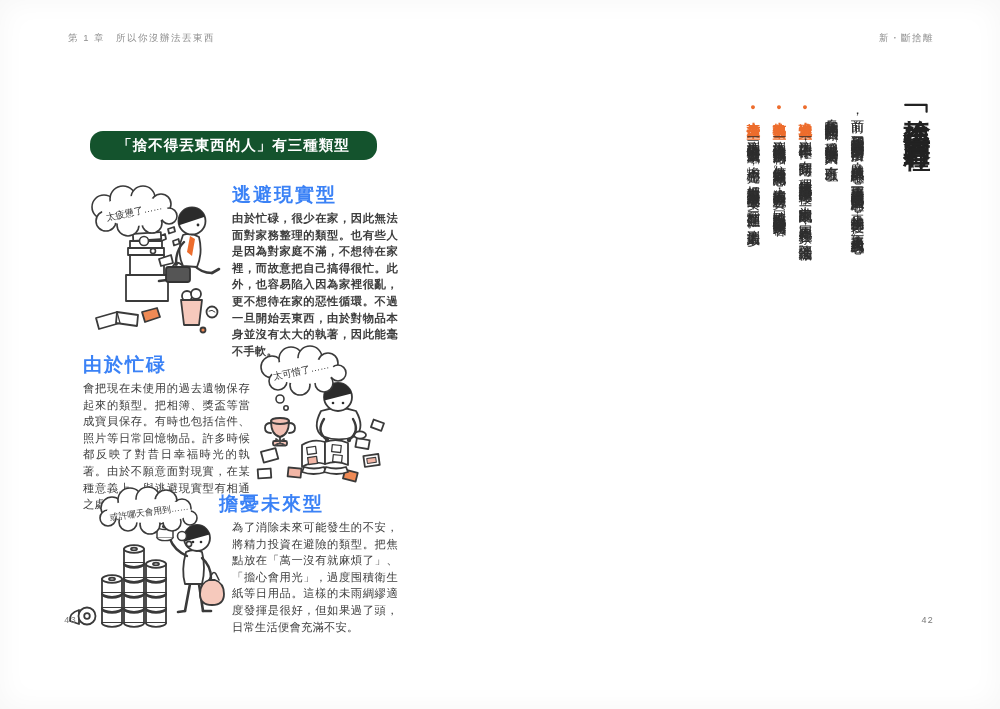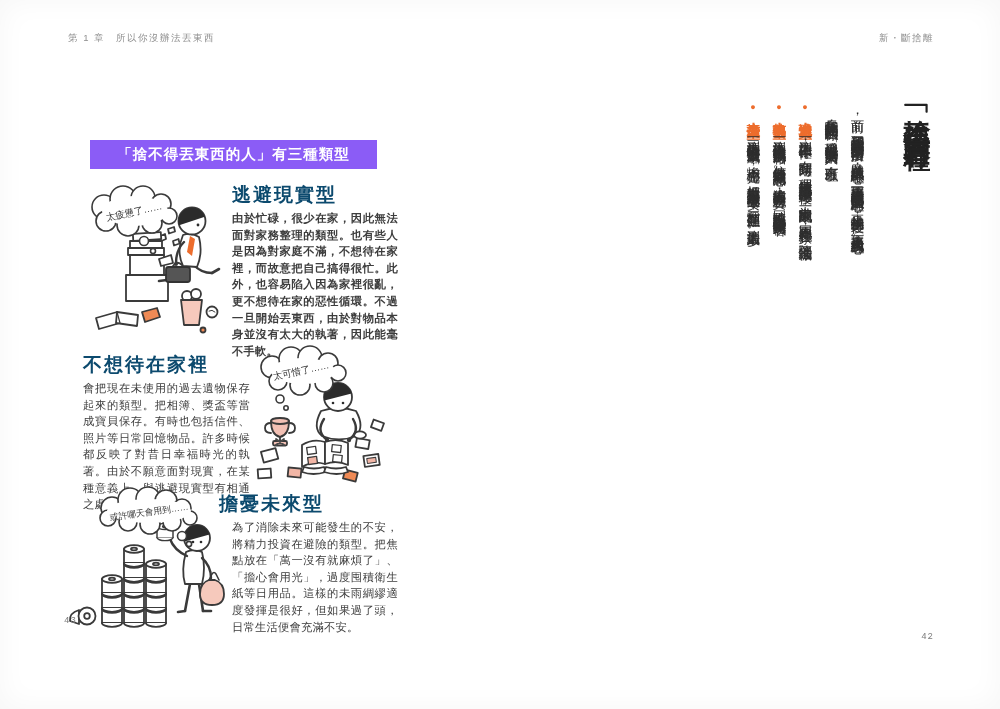--- a/index.html
+++ b/index.html
@@ -4,26 +4,26 @@
 <style>
   html,body{margin:0;padding:0;background:#fff;}
   .screen{position:relative;width:1000px;height:709px;background:#ffffff;overflow:hidden;
           font-family:"Liberation Sans",sans-serif;box-shadow:inset 0 0 30px rgba(0,0,0,0.04);}
   
   .running-head{position:absolute;top:32px;font-size:9.5px;color:#8f8f8f;letter-spacing:1.5px;}
   .rh-left{left:68px;}
   .rh-right{right:66px;}
   .page-num{position:absolute;top:616px;font-size:9px;color:#7a7a7a;letter-spacing:1px;font-family:Liberation Mono, monospace;}
   .pn-left{left:64px;}
-  .pn-right{right:66px;margin-top:16px;}
+  .pn-right{right:66px;}
   
-  .badge{position:absolute;left:90px;top:140px;width:287px;height:29px;background:#8b5cf6;
-         border-radius:0;color:#fff;font-weight:bold;font-size:14.5px;display:flex;
+  .badge{position:absolute;left:90px;top:131px;width:287px;height:29px;background:#14532d;
+         border-radius:13px;color:#fff;font-weight:bold;font-size:14.5px;display:flex;
          align-items:center;justify-content:center;letter-spacing:1px;}
-  .sec-head{position:absolute;font-size:19px;font-weight:bold;color:#0c4a6e;letter-spacing:2px;}
+  .sec-head{position:absolute;font-size:19px;font-weight:bold;color:#3b82f6;letter-spacing:2px;}
   .sec-body{position:absolute;font-size:11.3px;line-height:16.6px;color:#3d3d3d;
             text-align:justify;letter-spacing:0.2px;}
   #head1{left:232px;top:182px;} #body1{left:232px;top:210px;width:166px;font-weight:bold;}
   #head2{left:83px;top:352px;}  #body2{left:83px;top:380px;width:167px;}
   #head3{left:219px;top:491px;} #body3{left:232px;top:519px;width:166px;}
   .ill{position:absolute;}
   #ill1{left:80px;top:179px;width:147px;height:160px;}
   #ill2{left:248px;top:343px;width:150px;height:146px;}
   #ill3{left:68px;top:486px;width:162px;height:154px;}
   
@@ -159,21 +159,21 @@
           <circle cx="76" cy="40" r="9"></circle>
         <circle cx="52" cy="42" r="10"></circle>
           <circle cx="30" cy="38" r="9"></circle>
         <ellipse cx="55" cy="28" rx="32" ry="13" stroke="none"></ellipse>
         <circle cx="32" cy="56" r="4"></circle>
           <circle cx="38" cy="65" r="2.2"></circle>
       </g>
       <text x="53" y="31" font-size="9.5" fill="#333" text-anchor="middle" transform="rotate(-12 53 28)">太可惜了……</text>
     </svg>
 
-    <div class="sec-head" id="head2">不想待在家裡</div>
+    <div class="sec-head" id="head2">由於忙碌</div>
     <div class="sec-body" id="body2">會把現在未使用的過去遺物保存起來的類型。把相簿、獎盃等當成寶貝保存。有時也包括信件、照片等日常回憶物品。許多時候都反映了對昔日幸福時光的執著。由於不願意面對現實，在某種意義上，與逃避現實型有相通之處。</div>
 
     <svg id="ill3" class="ill" viewBox="0 0 162 154">
       <defs>
         <g id="roll">
           <rect x="-10" y="-7" width="20" height="14"></rect>
           <path d="M-10,7 a10,3.8 0 0 0 20,0"></path>
           <ellipse cx="0" cy="-7" rx="10" ry="3.8"></ellipse>
           <ellipse cx="0" cy="-7" rx="3" ry="1.3"></ellipse>
         </g>

